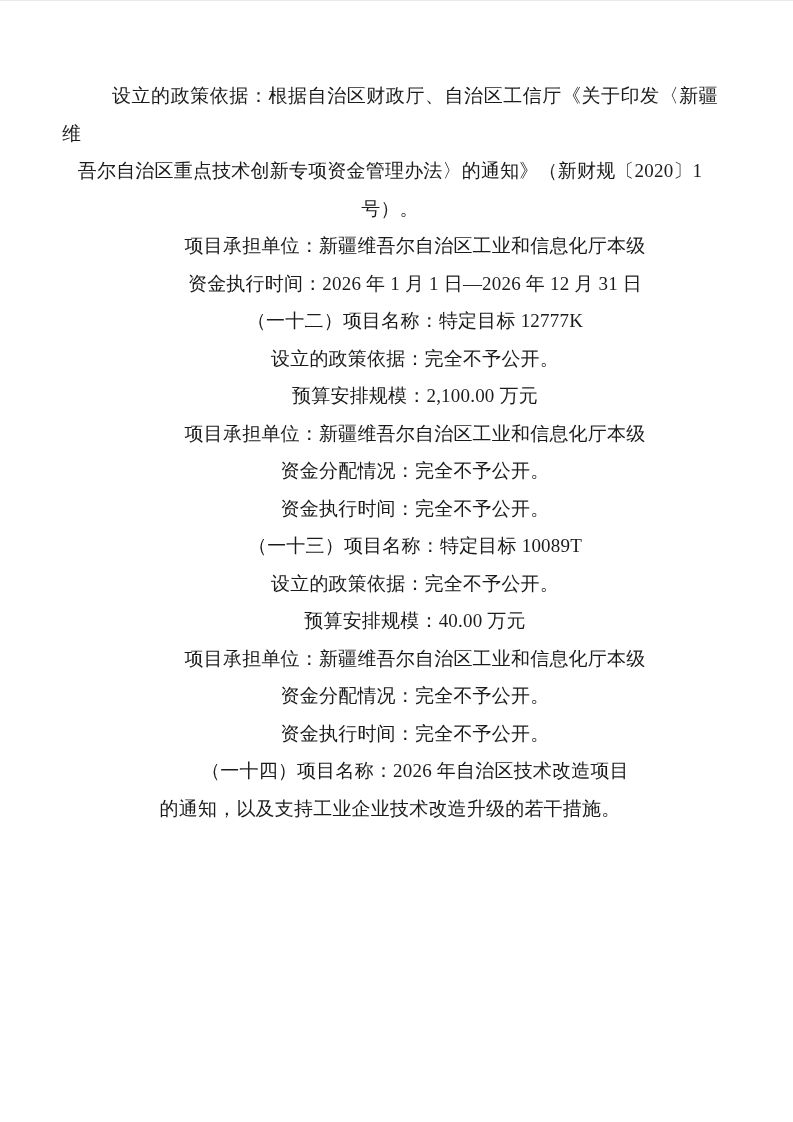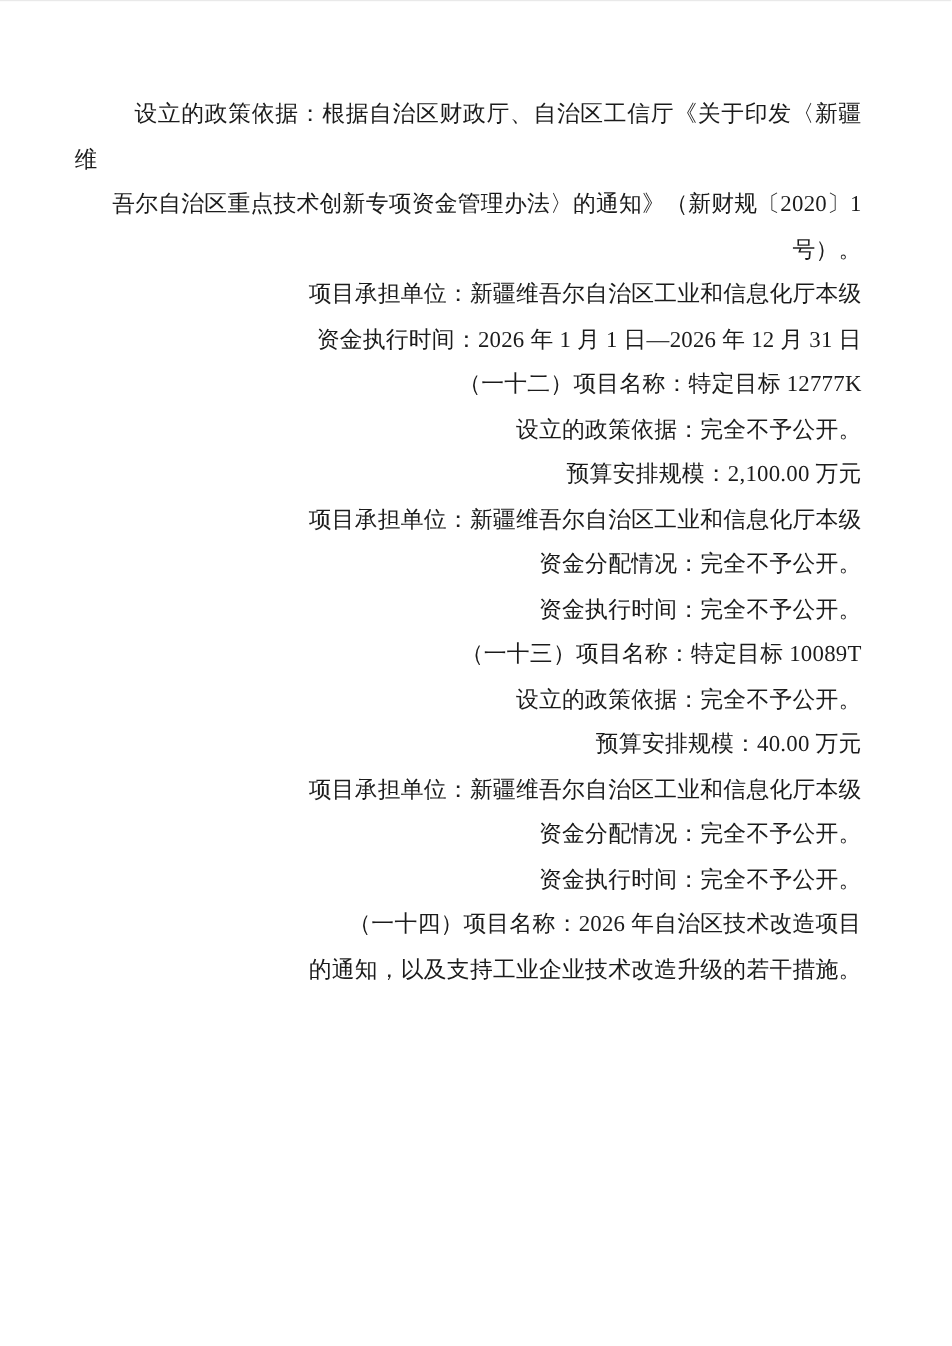--- a/index.html
+++ b/index.html
@@ -31,21 +31,21 @@
     font-size: 19px;
     line-height: 37.5px;
     color: #1b1b1b;
     letter-spacing: 0.2px;
   }
   .para {
     margin: 0;
     padding: 0;
   }
   .line {
-    text-align: right;
+    text-align: center;
     white-space: normal;
   }
   .line.first {
     text-indent: 50px;
   }
   .line.fill {
     text-align: justify;
     text-align-last: justify;
   }
   .page-number {

